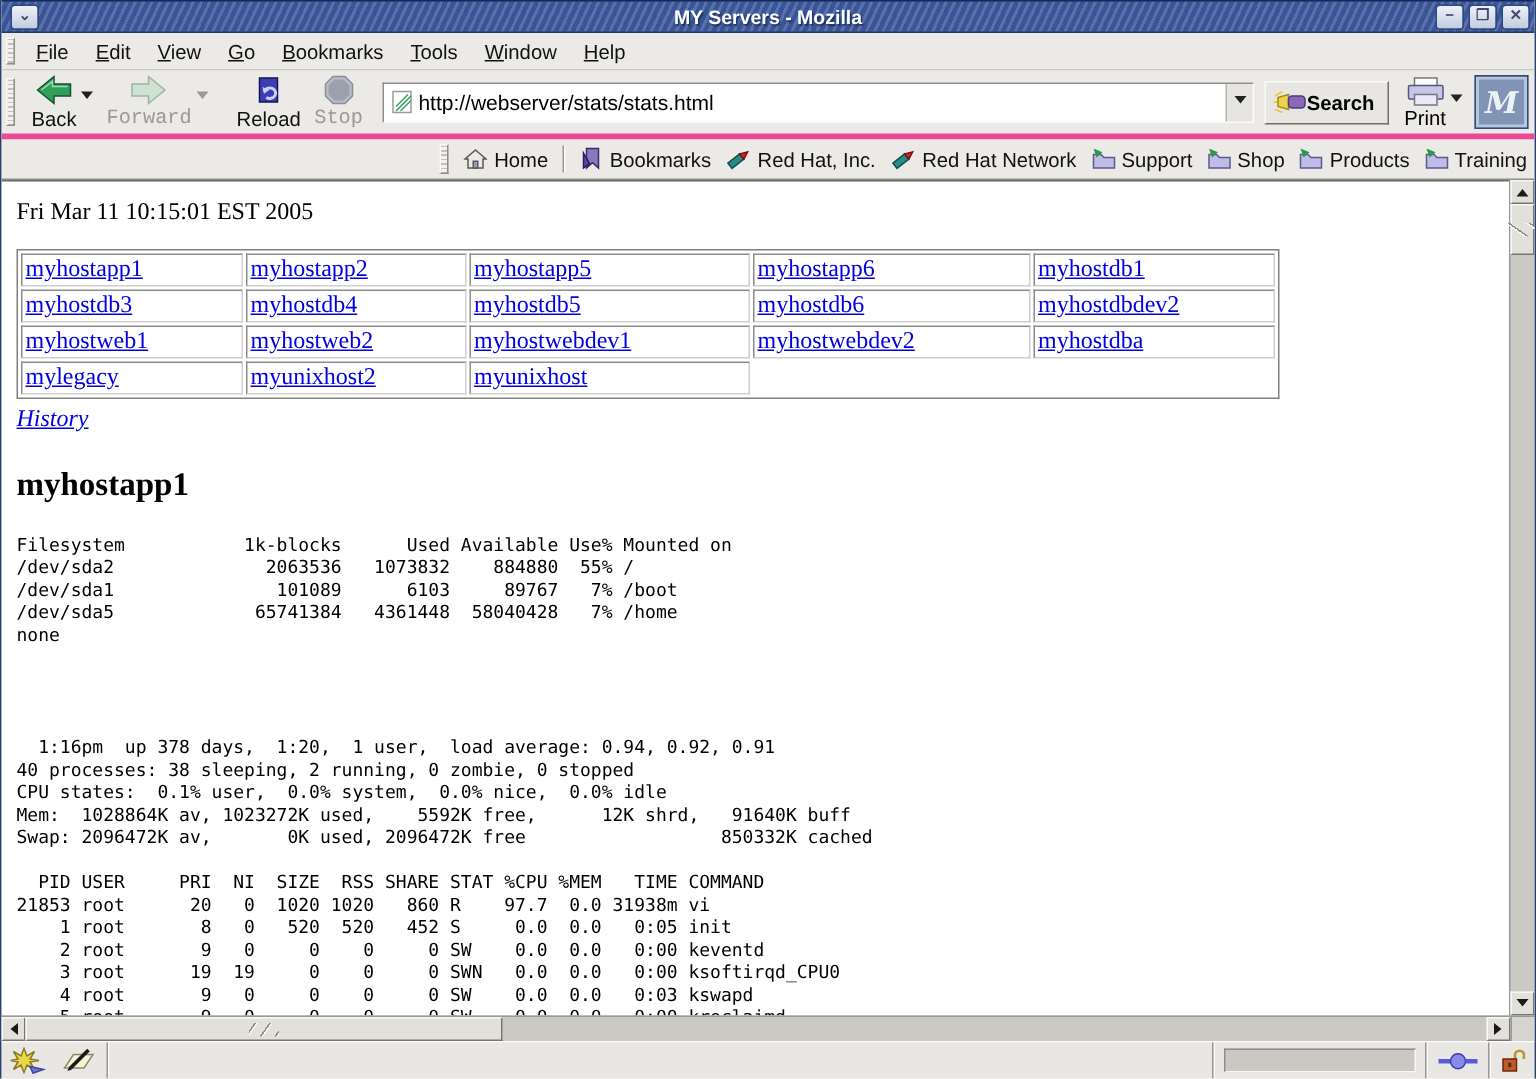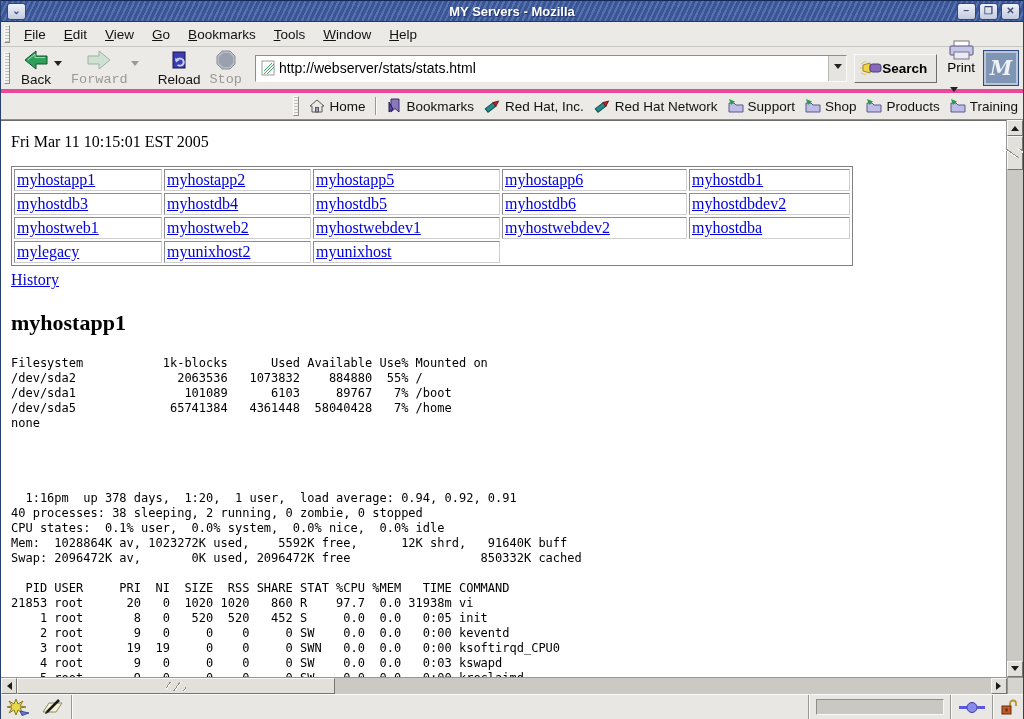--- a/index.html
+++ b/index.html
@@ -39,41 +39,41 @@
   .urlbox { flex:1 1 auto; height:27px; background:#fff; border:1px solid; margin:0 7px 0 10px;
     border-color:#8f8d88 #fbfaf7 #fbfaf7 #8f8d88; display:flex; align-items:center; padding-left:5px; }
   .urlbox input { flex:1; border:none; outline:none; font-size:14px; font-family:Liberation Sans, sans-serif;
     color:#000; padding:0 4px; background:transparent; }
   .url-drop { width:18px; height:100%; background:#e6e4e0; border-left:1px solid #b9b7b2;
     display:flex; align-items:center; justify-content:center; }
   .url-drop .tri { margin:0; }
 
   .searchbtn { height:29px; background:#e8e6e2; border:1px solid; border-color:#fbfaf7 #6f6d68 #6f6d68 #fbfaf7;
     display:flex; align-items:center; padding:0 9px 0 5px; font-weight:bold; font-size:13.5px; margin-right:10px; }
-  .printwrap { display:flex; align-items:flex-start; margin-right:8px;flex-direction:column; }
+  .printwrap { display:flex; align-items:flex-start; margin-right:8px; }
   .logo { width:36px; height:36px; background:#8095b3; border:1px solid #2e4a7e;
     box-shadow:inset 0 0 0 2px #b9c6da; display:flex; align-items:center; justify-content:center;
     color:#eef2f8; font-family:"DejaVu Serif", serif; font-weight:bold; font-size:20px; font-style:italic; }
 
   .ptbar { height:27px; flex:0 0 27px; background:#eceae6; display:flex; align-items:center;
     border-bottom:1px solid #8f8d88;justify-content:flex-end; }
   .pt-item { display:flex; align-items:center; gap:4px; padding:2px 5px; font-size:13.5px; color:#111; }
   .ptsep { width:2px; height:18px; border-left:1px solid #9a9894; border-right:1px solid #fbfaf8; margin:0 5px; }
 
   
   .mainrow { flex:1 1 auto; display:flex; min-height:0; }
   .content { flex:1 1 auto; background:#fff; overflow:hidden; padding:12px 6px 0 10px;
     font-family:"Liberation Serif", serif; }
   .dateline { font-size:16px; color:#000; }
   table.srv { border-collapse:separate; border-spacing:2px; border:1px solid #808080; width:842px;
     margin-top:15px; table-layout:fixed; background:#fff; }
   table.srv td { border:1px solid; border-color:#8c8c8c #cfcfcf #cfcfcf #8c8c8c; height:22px; padding:0 2px;
     font-size:16px; overflow:hidden; }
   a.srv-link, a.page-link { color:#0000e0; text-decoration:underline; font-family:"Liberation Serif",serif; font-size:16px; }
-  .history { margin-top:5px; }
+  .history { margin-top:5px;font-style:italic; }
   h2.hostname { font-size:22px; font-weight:bold; margin-top:21px; color:#000; }
   pre.term { margin-top:20px; font-family:"DejaVu Sans Mono","Liberation Mono",monospace;
     font-size:12px; line-height:15px; color:#000; }
 
   
   .vscroll { flex:0 0 16px; background:#cbc9c4; border-left:1px solid #9a9894; display:flex; flex-direction:column; }
   .sbtn { width:16px; height:16px; flex:0 0 16px; background:#e2e0db; border:1px solid;
     border-color:#f8f7f4 #77756f #77756f #f8f7f4; display:flex; align-items:center; justify-content:center; }
   .arr-up { width:0; height:0; border:4px solid transparent; border-bottom:5px solid #1a1a1a; margin-top:-3px; }
   .arr-down { width:0; height:0; border:4px solid transparent; border-top:5px solid #1a1a1a; margin-bottom:-3px; }

